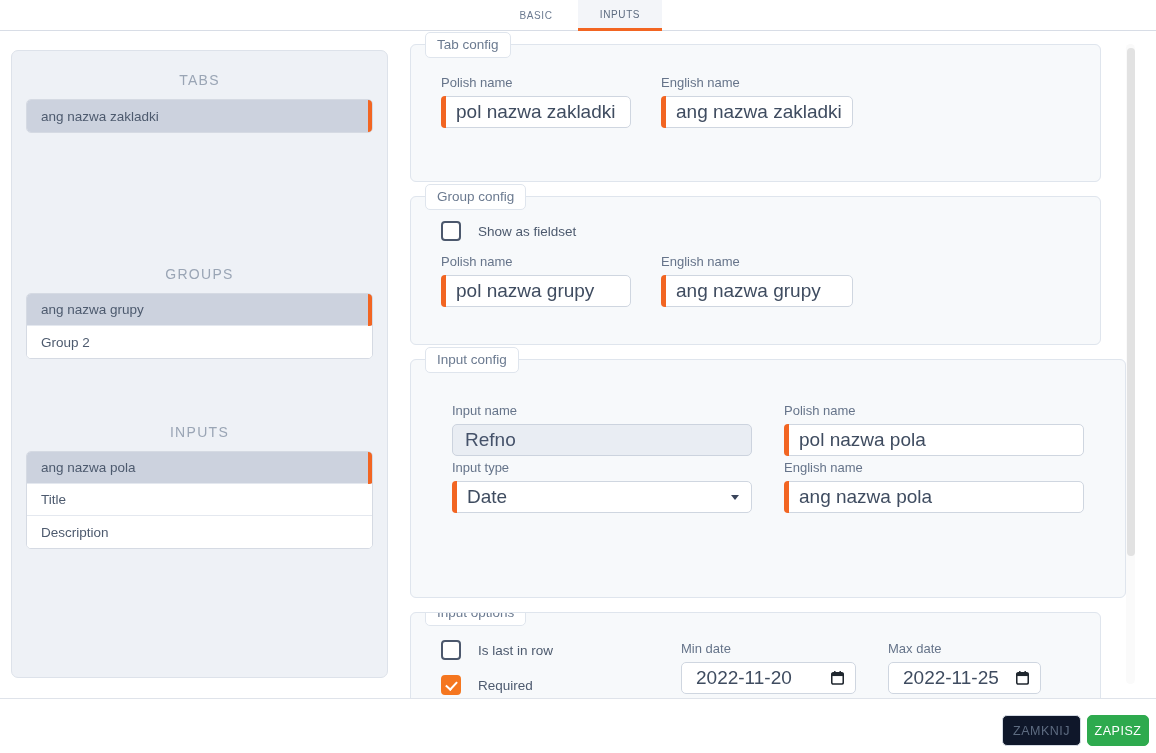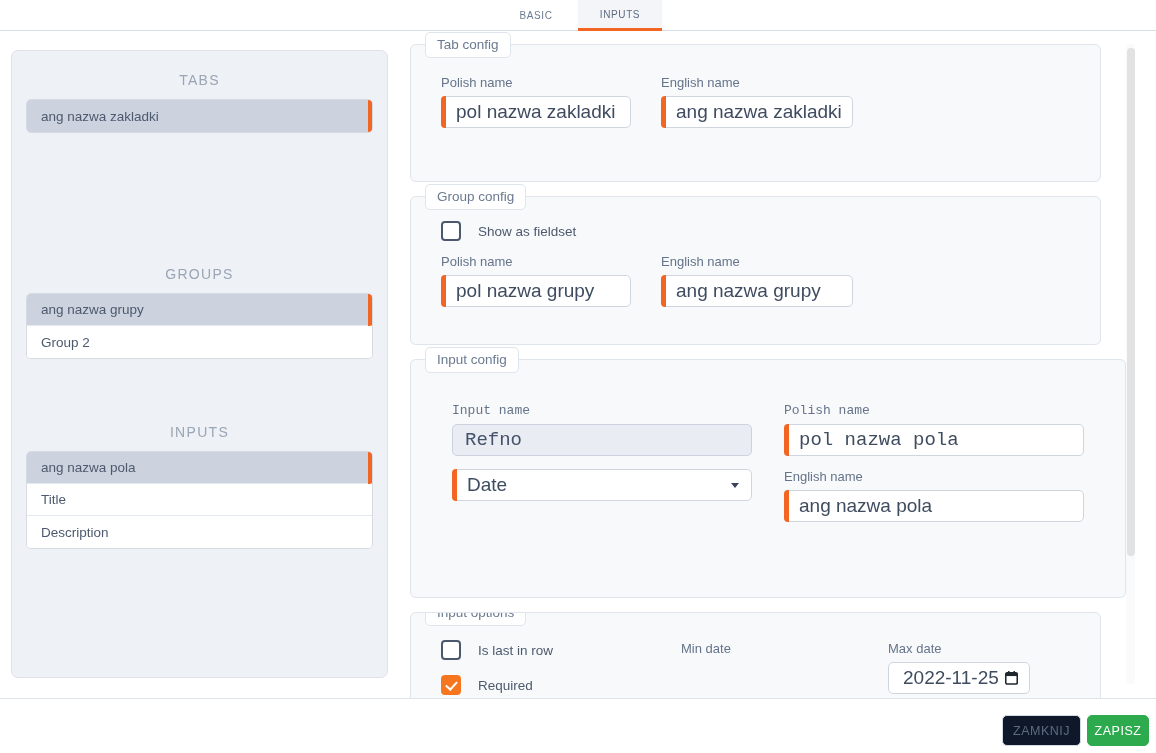--- a/index.html
+++ b/index.html
@@ -378,36 +378,37 @@
             <span>ang nazwa grupy</span>
           </div>
         </div>
       </div>
     </div>
   </fieldset>
 
   <fieldset class="fs" style="height:239px;margin:0 0 14px 12px;width:691px;padding:11px;">
     <div class="fs-legend">Input config</div>
     <div class="fs-body" style="padding:32px 30px 0 30px;">
-      <div class="row" style="margin-bottom:13px;font-family:Liberation Mono, monospace;">
+      <div class="row" style="margin-bottom:4px;">
         <div style="width:300px;margin-right:32px;">
           <div class="field-label">Input name</div>
           <div class="txtbox disabled" style="width:300px;">
             <span>Refno</span>
           </div>
         </div>
         <div style="width:300px;">
           <div class="field-label">Polish name</div>
           <div class="txtbox accent" style="width:300px;">
             <span>pol nazwa pola</span>
           </div>
         </div>
       </div>
       <div class="row">
         <div style="width:300px;margin-right:32px;">
+          <div class="field-label">Input type</div>
           <div class="txtbox accent" style="width:300px;">
             <span>Date</span>
             <span class="caret"></span>
           </div>
         </div>
         <div style="width:300px;">
           <div class="field-label">English name</div>
           <div class="txtbox accent" style="width:300px;">
             <span>ang nazwa pola</span>
           </div>
@@ -424,24 +425,33 @@
           <div class="cbox"></div>
           <div class="cblabel">Is last in row</div>
         </div>
         <div class="cbrow">
           <div class="cbox checked"></div>
           <div class="cblabel">Required</div>
         </div>
       </div>
       <div style="width:175px;margin-right:32px;padding-top:1px;">
         <div class="field-label">Min date</div>
+        <div class="txtbox" style="width:175px;">
+          <span>2022-11-20</span>
+          <svg class="cal-icon" viewBox="0 0 14 15">
+            <rect x="0.8" y="2" width="12.4" height="12" rx="1.6" fill="none" stroke="#20272f" stroke-width="1.7"></rect>
+            <rect x="0.8" y="2" width="12.4" height="3.4" fill="#20272f"></rect>
+            <rect x="3.3" y="0" width="1.6" height="3" fill="#20272f"></rect>
+            <rect x="9.1" y="0" width="1.6" height="3" fill="#20272f"></rect>
+          </svg>
+        </div>
       </div>
       <div style="width:175px;padding-top:1px;">
         <div class="field-label">Max date</div>
-        <div class="txtbox" style="width:142px;">
+        <div class="txtbox" style="width:153px;">
           <span>2022-11-25</span>
           <svg class="cal-icon" viewBox="0 0 14 15">
             <rect x="0.8" y="2" width="12.4" height="12" rx="1.6" fill="none" stroke="#20272f" stroke-width="1.7"></rect>
             <rect x="0.8" y="2" width="12.4" height="3.4" fill="#20272f"></rect>
             <rect x="3.3" y="0" width="1.6" height="3" fill="#20272f"></rect>
             <rect x="9.1" y="0" width="1.6" height="3" fill="#20272f"></rect>
           </svg>
         </div>
       </div>
     </div>

